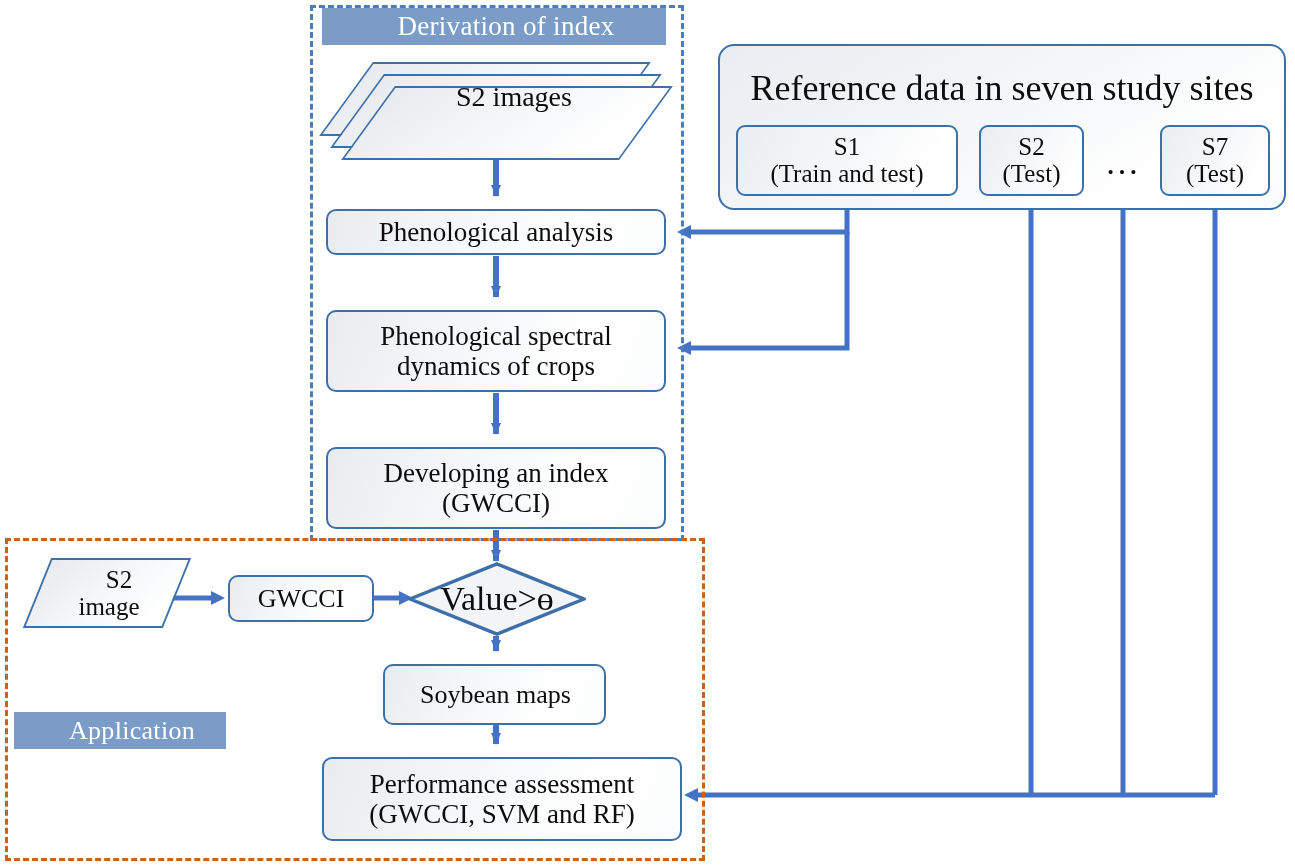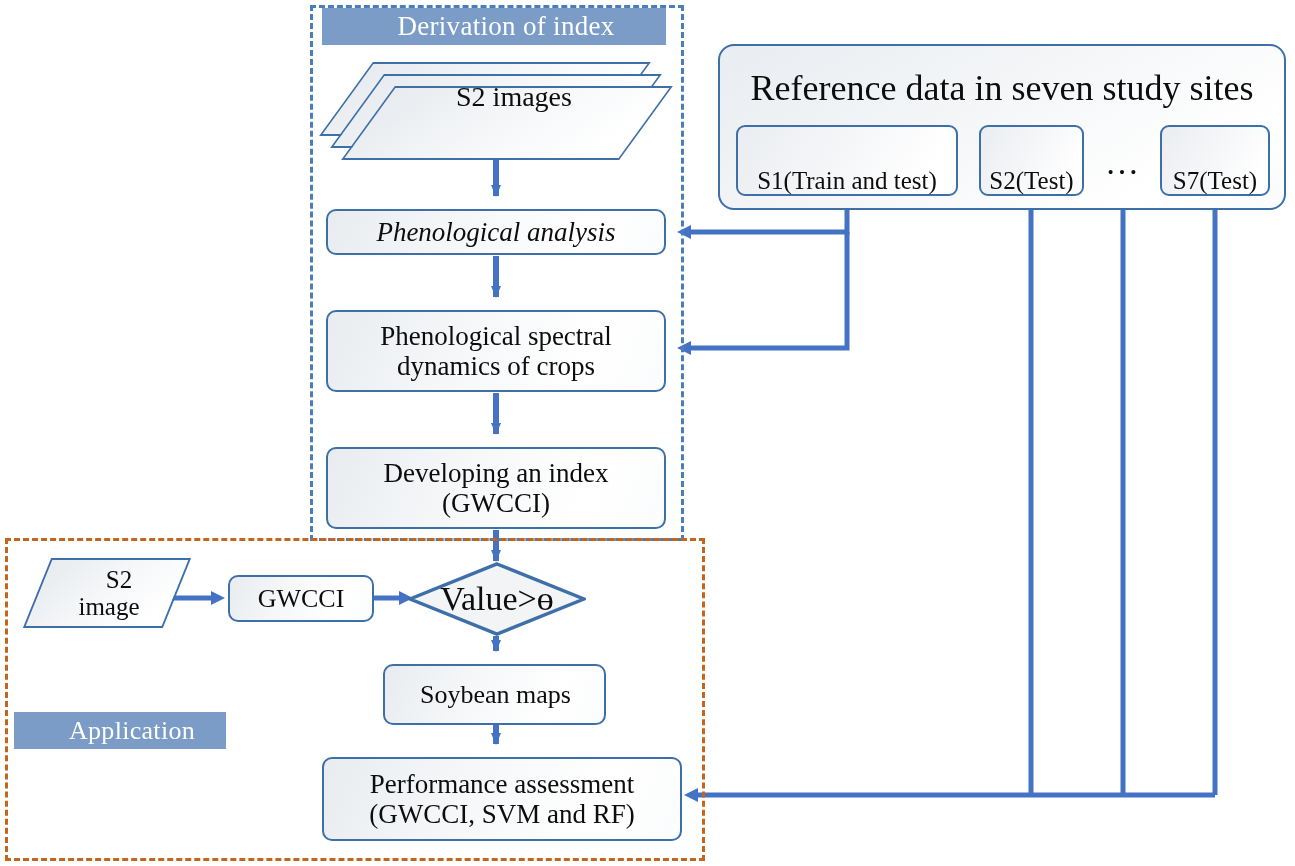--- a/index.html
+++ b/index.html
@@ -54,21 +54,21 @@
     background: linear-gradient(112deg, #e9ecef 0%, #f4f6f8 35%, #ffffff 75%, #fbfcfd 100%);
     color: #0d0d0d;
     display: flex; align-items: center; justify-content: center;
     text-align: center;
     font-size: 27px;
     line-height: 1.12;
     padding: 2px 6px;
   }
   .pbox .l2 { display: block; }
 
-  .box-phenological  { left: 326px; top: 209px; width: 340px; height: 46px; font-style: italic; }
+  .box-phenological  { left: 326px; top: 209px; width: 340px; height: 46px; }
   .box-investigating { left: 326px; top: 310px; width: 340px; height: 82px; }
   .box-developing    { left: 326px; top: 447px; width: 340px; height: 82px; }
   .box-gwcci         { left: 228px; top: 575px; width: 146px; height: 47px; font-size: 26px; }
   .box-soybean       { left: 383px; top: 664px; width: 223px; height: 61px; font-size: 26px; padding-left: 8px; }
   .box-performance   { left: 322px; top: 757px; width: 360px; height: 84px; }
 
   
   .refbox {
     position: absolute;
     left: 718px; top: 44px; width: 568px; height: 166px;
@@ -79,22 +79,22 @@
   .ref-title {
     position: absolute; left: 0; top: 24px; width: 100%;
     text-align: center; font-size: 36px; color: #0d0d0d;
     line-height: 1;
   }
   .site-box {
     position: absolute;
     border: 2.5px solid #3D6FA8;
     border-radius: 9px;
     background: linear-gradient(120deg, #eaedf1 0%, #f5f6f8 45%, #ffffff 85%);
-    display: flex; flex-direction: row;
-    align-items: flex-end; justify-content: center;
+    display: flex; flex-direction: column;
+    align-items: center; justify-content: center;
     font-size: 25px; line-height: 1.06; color: #0d0d0d;
     text-align: center;
   }
   .site-s1 { left: 736px; top: 125px; width: 222px; height: 71px; }
   .site-s2 { left: 979px; top: 125px; width: 105px; height: 71px; }
   .site-s7 { left: 1160px; top: 125px; width: 110px; height: 71px; }
   .site-ellipsis {
     position: absolute; left: 1098px; top: 146px; width: 50px; height: 42px;
     font-size: 34px; color: #0d0d0d; text-align: center; line-height: 1;
     letter-spacing: 2px;

